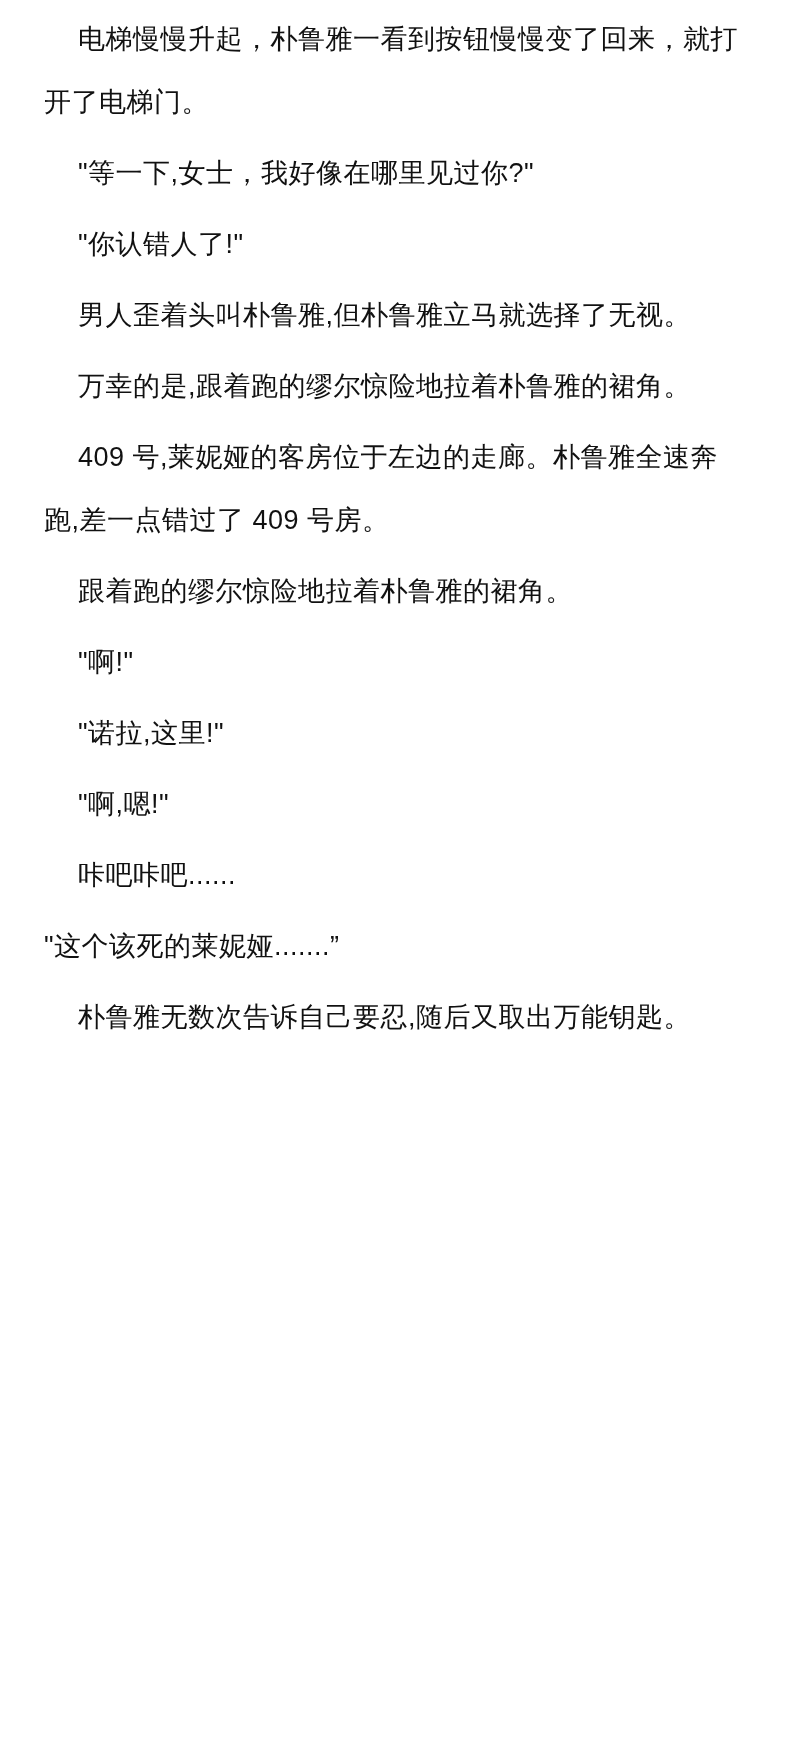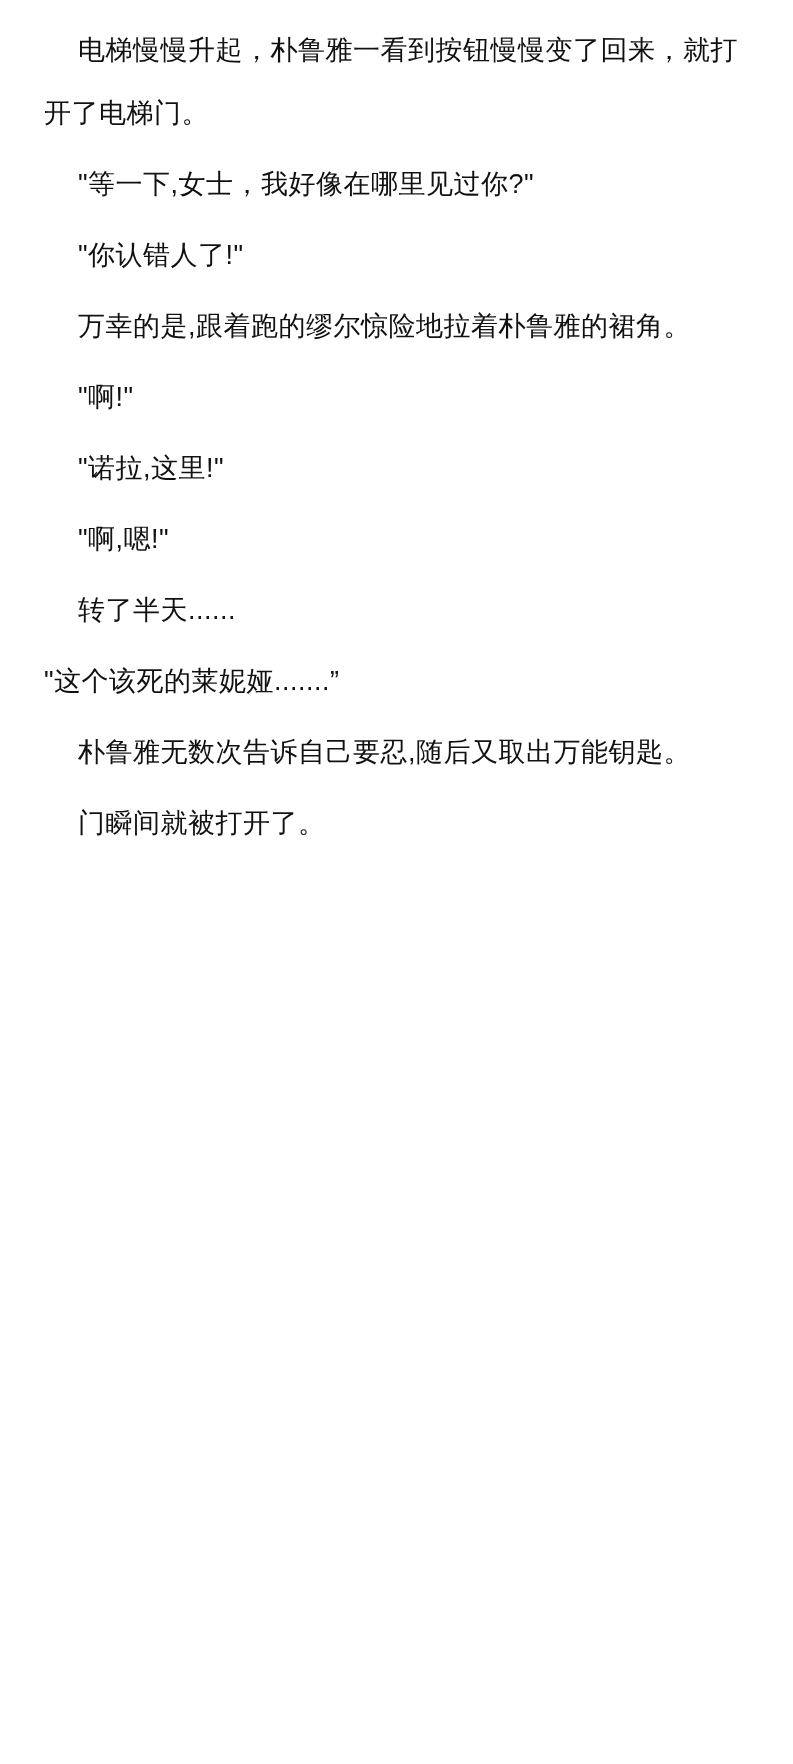--- a/index.html
+++ b/index.html
@@ -10,21 +10,21 @@
   body {
     width: 793px;
     min-height: 1764px;
     font-family: "Liberation Sans", sans-serif;
     color: #000000;
   }
   .page {
     width: 793px;
     min-height: 1764px;
     box-sizing: border-box;
-    padding: 19px 44px 20px 44px;
+    padding: 8px 44px 20px 44px;
     background: #ffffff;
   }
   .para {
     font-size: 27px;
     line-height: 63px;
     letter-spacing: 0.5px;
     color: #111111;
     margin: 0 0 8px 0;
     text-indent: 0;
     word-break: break-word;
@@ -38,22 +38,24 @@
   }
 </style>
 </head>
 <body>
 
 <div class="page">
   <div id="body-root">
       <p class="para indent">电梯慢慢升起，朴鲁雅一看到按钮慢慢变了回来，就打开了电梯门。</p>
       <p class="para indent">"等一下,女士，我好像在哪里见过你?"</p>
       <p class="para indent">"你认错人了!"</p>
+      <p class="para indent">男人歪着头叫朴鲁雅,但朴鲁雅立马就选择了无视。</p>
       <p class="para indent">万幸的是,跟着跑的缪尔惊险地拉着朴鲁雅的裙角。</p>
+      <p class="para indent">409 号,莱妮娅的客房位于左边的走廊。朴鲁雅全速奔跑,差一点错过了 409 号房。</p>
+      <p class="para indent">跟着跑的缪尔惊险地拉着朴鲁雅的裙角。</p>
       <p class="para indent">"啊!"</p>
       <p class="para indent">"诺拉,这里!"</p>
       <p class="para indent">"啊,嗯!"</p>
-      <p class="para indent">转了半天......</p>
+      <p class="para indent">咔吧咔吧......</p>
       <p class="para">"这个该死的莱妮娅.......”</p>
       <p class="para indent">朴鲁雅无数次告诉自己要忍,随后又取出万能钥匙。</p>
-      <p class="para indent">门瞬间就被打开了。</p>
     </div>
 </div>
 
 </body></html>

